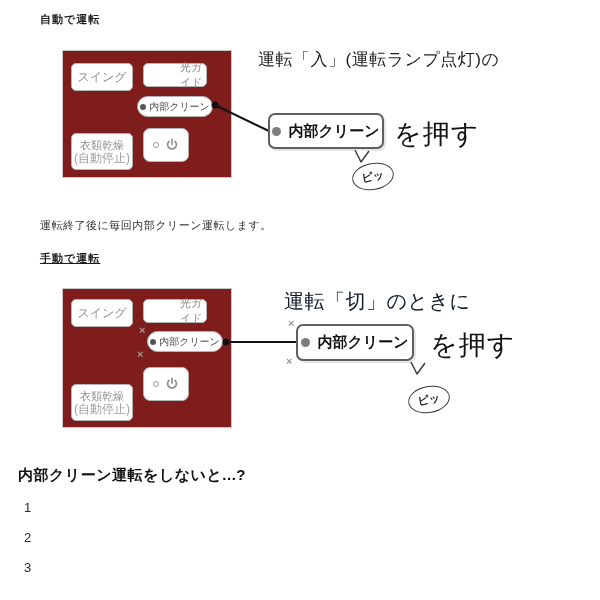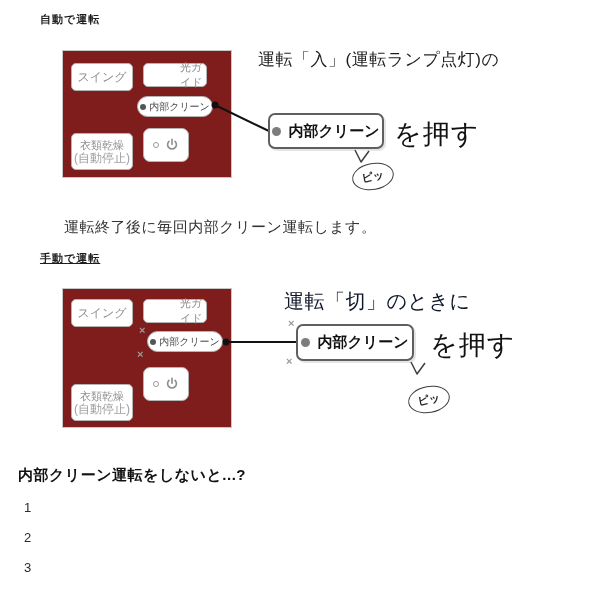--- a/index.html
+++ b/index.html
@@ -30,21 +30,21 @@
     font-size:15px;font-weight:bold;color:#111;box-sizing:border-box;
     box-shadow:2px 2px 0 rgba(0,0,0,0.10);
   }
   .callout .dot-big{width:9px;height:9px;border-radius:50%;background:#7d7d7d;flex:0 0 auto;}
   .press{font-size:27px;color:#111;letter-spacing:1px;}
   .beep{
     width:42px;height:27px;border:1.5px solid #3f3f3f;border-radius:50%;
     display:flex;align-items:center;justify-content:center;
     font-size:11px;font-weight:bold;color:#222;transform:rotate(-10deg);background:#fff;box-sizing:border-box;
   }
-  .note{font-size:15px;color:#333;letter-spacing:0.5px;margin-left:24px;}
+  .note{font-size:11px;color:#333;letter-spacing:0.5px;}
   .spark{position:absolute;color:#9b9b9b;font-size:11px;font-weight:bold;line-height:10px;}
   .footer-heading{font-size:15px;font-weight:bold;color:#111;letter-spacing:0.5px;}
   .list-row{position:absolute;font-size:13px;color:#2a2a2a;letter-spacing:0.5px;}
   .list-num{position:absolute;left:0;top:0;}
   .list-text{position:absolute;left:24px;top:0;white-space:nowrap;}
   svg{display:block;}
 </style>
 </head>
 <body>
 

